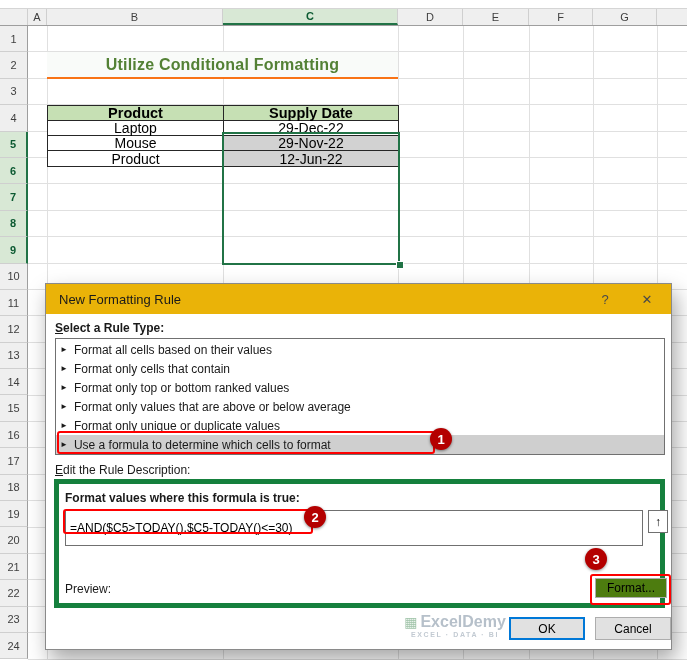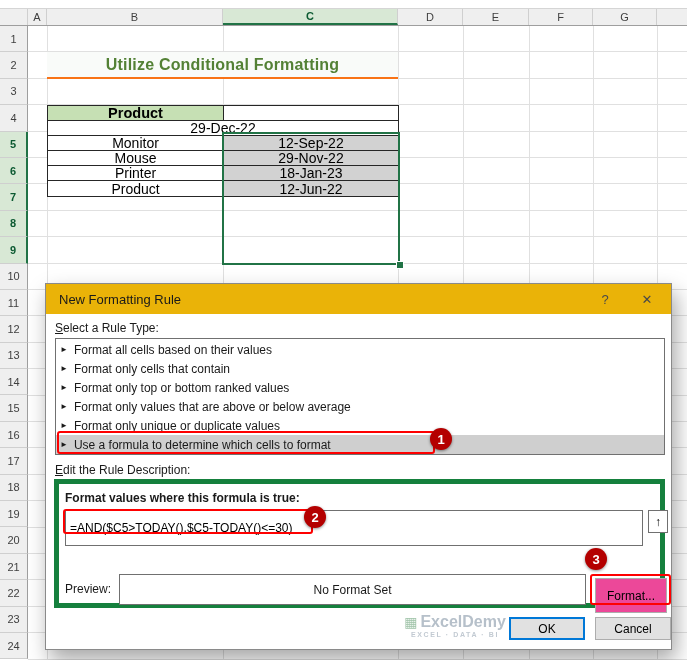--- a/index.html
+++ b/index.html
@@ -65,21 +65,21 @@
   .dlg-titlebar { position:absolute; left:0; top:0; width:100%; height:30px; background:#eab308; }
   .dlg-title { position:absolute; left:13px; top:8px; font-size:13px; color:#1a1a1a; }
   .dlg-help, .dlg-close {
     position:absolute; top:5px; width:20px; height:20px; background:none; border:none;
     font-size:13px; color:#4a4a4a; font-family:inherit; cursor:default;
   }
   .dlg-help { right:56px; } .dlg-close { right:14px; }
 
   .lbl { position:absolute; font-size:12px; color:#1a1a1a; }
   .accel::first-letter { text-decoration:underline; }
-  .lbl-rule { left:9px; top:37px; }
+  .lbl-rule { left:9px; top:37px;font-weight:bold; }
   .lbl-edit { left:9px; top:179px; }
 
   .rule-list { position:absolute; left:9px; top:54px; width:610px; height:117px; border:1px solid #707070; background:#fff; padding-top:1px; }
   .rule-item { height:19px; display:flex; align-items:center; padding-left:4px; gap:6px; font-size:12px; }
   .rule-item .arrow { font-size:8px; color:#1a1a1a; }
   .rule-item.selected { background:#cfcfcf; }
 
   .groupbox { position:absolute; left:8px; top:195px; width:611px; height:129px; border:5px solid #15803d; }
   .formula-label { position:absolute; left:6px; top:7px; font-weight:bold; font-size:12px; }
   .formula-input {
@@ -90,21 +90,21 @@
     position:absolute; left:589px; top:26px; width:20px; height:23px; border:1px solid #707070;
     background:#fff; display:flex; align-items:center; justify-content:center;
     font-size:12px; font-weight:bold; font-family:inherit; color:#000;
   }
   .preview-label { position:absolute; left:6px; top:98px; }
   .preview-box {
     position:absolute; left:60px; top:90px; width:467px; height:31px; border:1px solid #707070;
     display:flex; align-items:center; justify-content:center; font-size:12px; background:#fff;
   }
   .format-btn {
-    position:absolute; left:536px; top:94px; width:72px; height:35px; background:#ec4899;
+    position:absolute; left:536px; top:94px; width:72px; height:20px; background:#4d7c0f;
     border:1px solid #adadad; font-size:12px; font-family:inherit; color:#000;
   }
 
   .redbox { position:absolute; border:2px solid #fe0000; border-radius:3px; pointer-events:none; }
   .redbox-rule { left:11px; top:147px; width:378px; height:23px; }
   .redbox-formula { left:4px; top:25px; width:250px; height:25px; }
   .redbox-format { left:531px; top:90px; width:81px; height:31px; }
 
   .btn {
     position:absolute; width:76px; height:23px; background:#e1e1e1; border:1px solid #adadad;
@@ -182,35 +182,29 @@
     <div class="rowh">24</div>
   </div>
 
   <div class="title-cell">
     <span>Utilize Conditional Formatting</span>
   </div>
 
   <div class="xl-table">
     <div class="trow thead">
       <div class="tcell c1">Product</div>
+      <div class="tcell c2">Supply Date</div>
     </div>
     <div class="trow">
+      <div class="tcell c1">Laptop</div>
       <div class="tcell c2">29-Dec-22</div>
-    </div>
-    <div class="trow">
-      <div class="tcell c1">Monitor</div>
-      <div class="tcell c2 shaded">12-Sep-22</div>
     </div>
     <div class="trow">
       <div class="tcell c1">Mouse</div>
       <div class="tcell c2 shaded">29-Nov-22</div>
-    </div>
-    <div class="trow">
-      <div class="tcell c1">Printer</div>
-      <div class="tcell c2 shaded">18-Jan-23</div>
     </div>
     <div class="trow">
       <div class="tcell c1">Product</div>
       <div class="tcell c2 shaded">12-Jun-22</div>
     </div>
   </div>
 
   <div class="sel-rect"></div>
   <div class="fill-handle"></div>
 
@@ -255,23 +249,20 @@
 
     <div class="groupbox">
       <div class="formula-label">Format values where this formula is true:</div>
       <input class="formula-input" value="=AND($C5&gt;TODAY(),$C5-TODAY()&lt;=30)" style="">
       <button class="collapse-btn">
         <span>↑</span>
       </button>
       <div class="redbox redbox-formula"></div>
 
       <div class="lbl preview-label">Preview:</div>
-      <div class="preview-box">
-        <span>No Format Set</span>
-      </div>
       <button class="format-btn">
         <span class="accel">Format...</span>
       </button>
       <div class="redbox redbox-format"></div>
     </div>
 
     <button class="btn ok">OK</button>
     <button class="btn cancel">Cancel</button>
 
     <div class="watermark">

